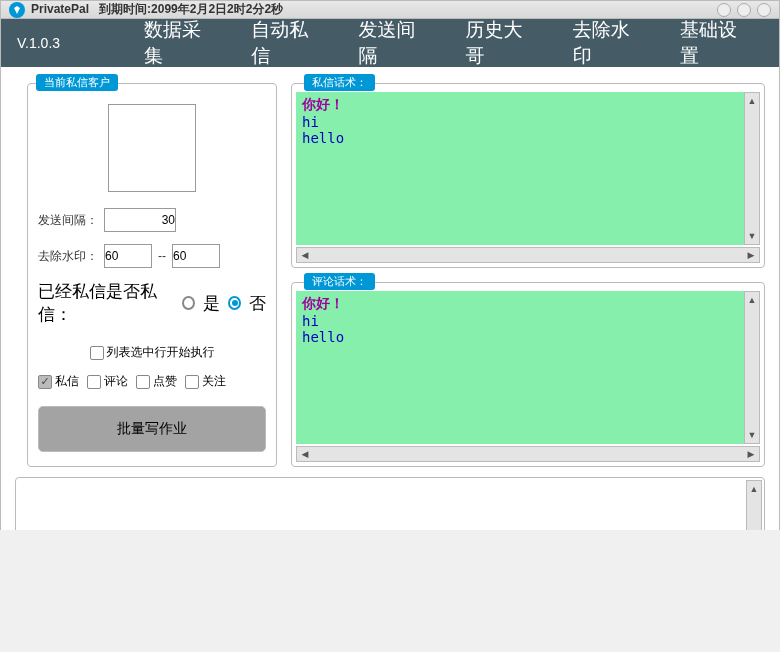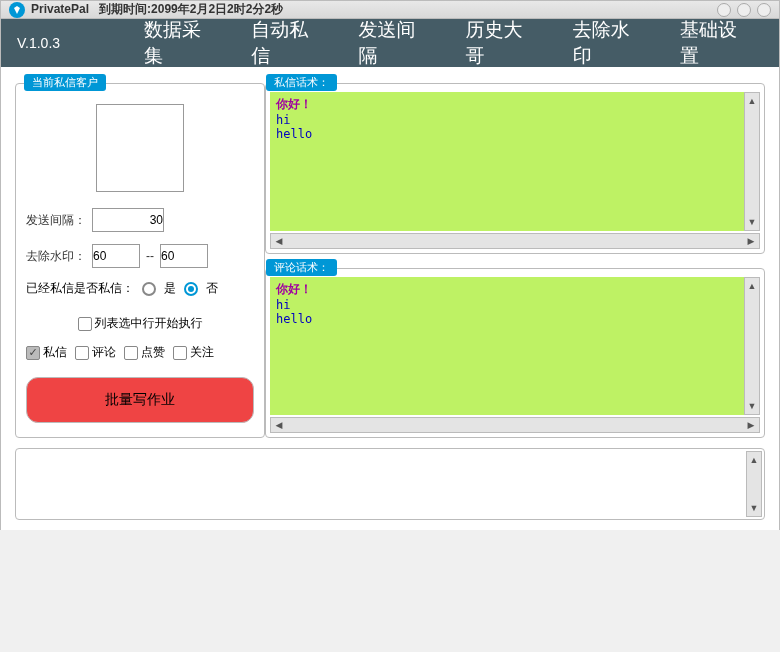--- a/index.html
+++ b/index.html
@@ -8,42 +8,42 @@
 .titlebar { height: 28px; background: linear-gradient(#e8e8e8,#d8d8d8); display: flex; align-items: center; padding: 0 8px; border-bottom: 1px solid #bbb; }
 .titlebar .logo { width: 16px; height: 16px; border-radius: 50%; background: #0097d6; display: flex; align-items: center; justify-content: center; margin-right: 6px; }
 .titlebar .logo svg { width: 10px; height: 10px; }
 .titlebar .title { font-weight: bold; font-size: 12px; color: #333; }
 .titlebar .spacer { flex: 1; }
 .titlebar .win-btn { width: 14px; height: 14px; border-radius: 50%; border: 1px solid #aaa; margin-left: 6px; background: #eee; }
 .menubar { height: 48px; background: #455c66; display: flex; align-items: center; color: #ffffff; padding: 0 16px; }
 .menubar .version { font-size: 14px; margin-right: 60px; }
 .menubar .menu-item { margin: 0 24px; font-size: 19px; cursor: pointer; }
 .content { flex: 1; padding: 16px 14px 10px 14px; display: flex; flex-direction: column; gap: 10px; background: #fff; }
-.row1 { display: flex; flex: 1; min-height: 0; }
+.row1 { display: flex; gap: 14px; flex: 1; min-height: 0; margin-left: 12px; }
 .left-panel { width: 250px; border: 1px solid #bbb; border-radius: 4px; padding: 12px 10px 14px 10px; position: relative; display: flex; flex-direction: column; gap: 12px; }
 .group-label { position: absolute; top: -10px; left: 8px; background: #0097d6; color: #fff; padding: 1px 8px; border-radius: 3px; font-size: 11px; }
 .avatar-box { width: 88px; height: 88px; border: 1px solid #999; margin: 8px auto 4px auto; background: #fff; }
 .form-row { display: flex; align-items: center; gap: 6px; font-size: 12px; color: #333; }
 .form-row label { white-space: nowrap; }
 .num-input { width: 72px; height: 24px; border: 1px solid #999; text-align: right; font-size: 12px; }
 .small-input { width: 48px; height: 24px; border: 1px solid #999; font-size: 12px; }
-.radio-row { display: flex; align-items: center; gap: 8px; font-size: 12px; }
+.radio-row { display: flex; align-items: center; gap: 8px; font-size: 17px; }
 .radio { width: 14px; height: 14px; border-radius: 50%; border: 2px solid #888; display: inline-flex; align-items: center; justify-content: center; }
 .radio.checked { border-color: #0097d6; }
 .radio.checked::after { content: ""; width: 6px; height: 6px; border-radius: 50%; background: #0097d6; }
 .check-row { display: flex; align-items: center; gap: 8px; flex-wrap: wrap; font-size: 12px; }
 .check { width: 14px; height: 14px; border: 1px solid #888; border-radius: 2px; display: inline-flex; align-items: center; justify-content: center; background: #fff; }
 .check.checked { background: #bbb; border-color: #888; }
 .check.checked::after { content: "✓"; font-size: 11px; color: #444; line-height: 1; }
 .check-item { display: flex; align-items: center; gap: 3px; }
-.big-btn { height: 46px; border: 1px solid #bbb; border-radius: 12px; background: #ef4444; font-size: 14px; cursor: pointer; margin-top: 4px; }
+.big-btn { height: 46px; border: 1px solid #bbb; border-radius: 5px; background: #a3a3a3; font-size: 14px; cursor: pointer; margin-top: 4px; }
 .right-panel { flex: 1; display: flex; flex-direction: column; gap: 14px; min-height: 0; }
 .script-box { position: relative; border: 1px solid #bbb; border-radius: 4px; flex: 1; display: flex; flex-direction: column; min-height: 0; }
-.script-box .group-label { top: -10px; left: 0; }
-.script-text { flex: 1; background: #bef264; margin: 8px 4px 2px 4px; padding: 4px 6px; font-family: "SimSun","NSimSun",monospace; font-size: 12px; overflow: hidden; position: relative; }
+.script-box .group-label { top: -10px; left: 12px; }
+.script-text { flex: 1; background: #86efac; margin: 8px 4px 2px 4px; padding: 4px 6px; font-family: "SimSun","NSimSun",monospace; font-size: 14px; overflow: hidden; position: relative; }
 .script-text .line1 { color: #a000a0; font-weight: bold; }
 .script-text .line2 { color: #0000c0; }
 .vscroll { position: absolute; right: 4px; top: 8px; bottom: 22px; width: 16px; background: #e4e4e4; border: 1px solid #bbb; display: flex; flex-direction: column; justify-content: space-between; }
 .vscroll .arrow { height: 16px; display: flex; align-items: center; justify-content: center; font-size: 9px; color: #555; }
 .hscroll { height: 16px; margin: 0 4px 4px 4px; background: #e4e4e4; border: 1px solid #bbb; display: flex; justify-content: space-between; }
 .hscroll .arrow { width: 16px; display: flex; align-items: center; justify-content: center; font-size: 9px; color: #555; }
 .log-box { height: 72px; border: 1px solid #bbb; border-radius: 4px; background: #fff; position: relative; }
 .log-box .vscroll2 { position: absolute; right: 2px; top: 2px; bottom: 2px; width: 16px; background: #e4e4e4; border: 1px solid #bbb; display: flex; flex-direction: column; justify-content: space-between; }
 .log-box .vscroll2 .arrow { height: 16px; display: flex; align-items: center; justify-content: center; font-size: 9px; color: #555; }
 .footer { display: flex; justify-content: flex-end; align-items: center; gap: 6px; padding-right: 16px; font-size: 12px; }

